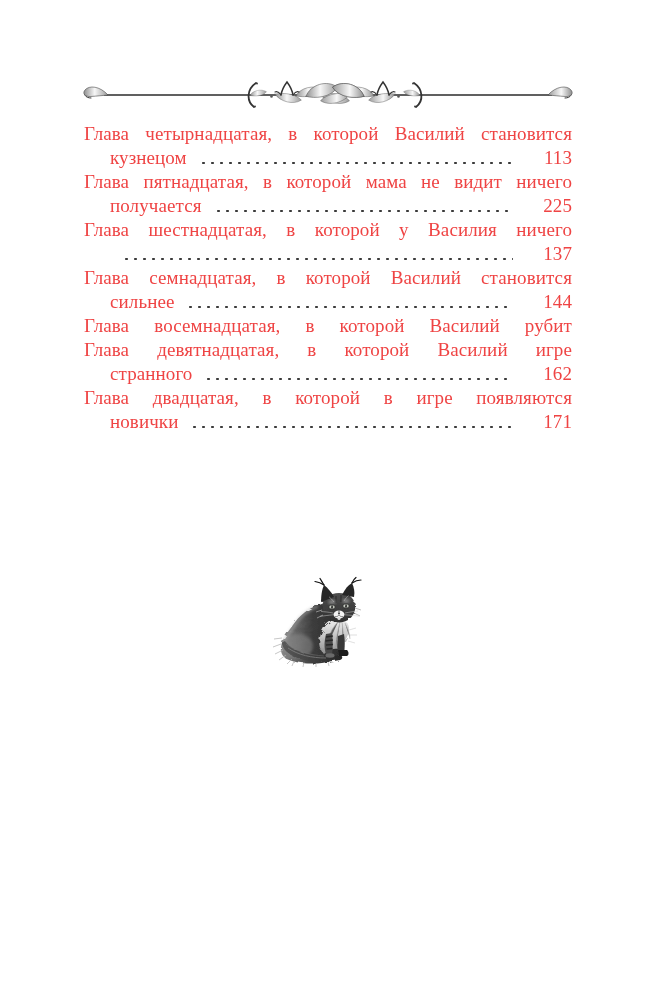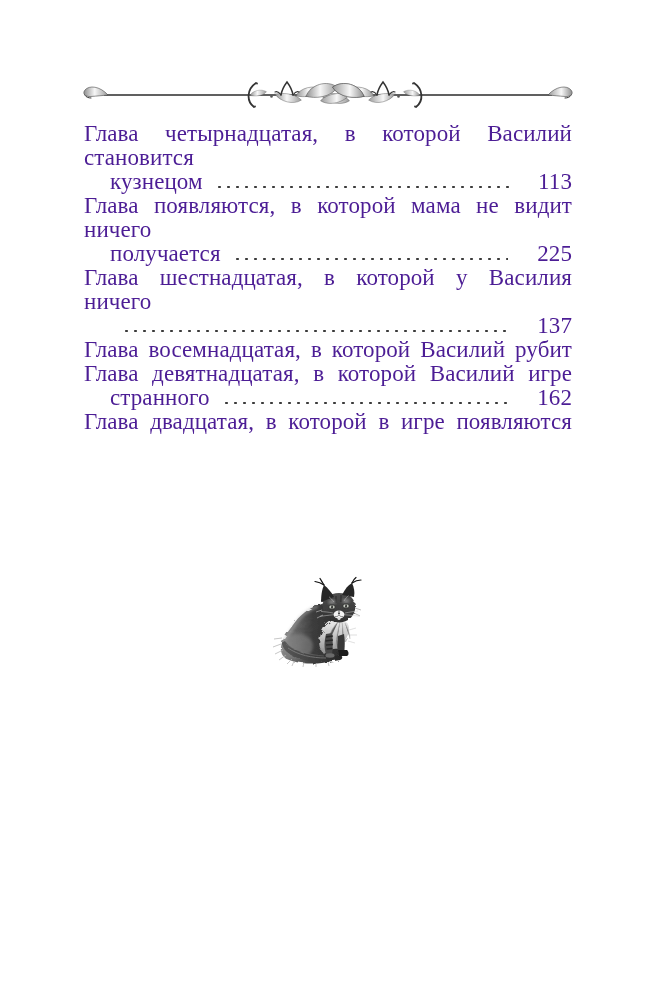--- a/index.html
+++ b/index.html
@@ -12,23 +12,23 @@
   }
   .ornament{
     position:absolute;
     left:82px;top:76px;
     width:492px;height:40px;
   }
   .toc{
     position:absolute;
     left:84px;top:122px;
     width:488px;
-    font-size:23px;
+    font-size:19px;
     line-height:24px;
-    color:#4c1d95;
+    color:#ef4444;
     letter-spacing:0.1px;
   }
   .toc-entry{margin:0;padding:0;}
   .toc-line1{
     text-align:justify;
     text-align-last:justify;
     -moz-text-align-last:justify;
     word-spacing:1px;
   }
   .toc-line2{
@@ -104,52 +104,65 @@
     <div class="toc-entry">
       <div class="toc-line1">Глава четырнадцатая, в которой Василий становится</div>
       <div class="toc-line2">
         <span class="toc-word">кузнецом</span>
         <span class="toc-leader"></span>
         <span class="toc-page">113</span>
       </div>
     </div>
 
     <div class="toc-entry">
-      <div class="toc-line1">Глава появляются, в которой мама не видит ничего</div>
+      <div class="toc-line1">Глава пятнадцатая, в которой мама не видит ничего</div>
       <div class="toc-line2">
         <span class="toc-word">получается</span>
         <span class="toc-leader"></span>
         <span class="toc-page">225</span>
       </div>
     </div>
 
     <div class="toc-entry">
       <div class="toc-line1">Глава шестнадцатая, в которой у Василия ничего</div>
       <div class="toc-line2">
         <span class="toc-leader"></span>
         <span class="toc-page">137</span>
       </div>
     </div>
 
+    <div class="toc-entry">
+      <div class="toc-line1">Глава семнадцатая, в которой Василий становится</div>
+      <div class="toc-line2">
+        <span class="toc-word">сильнее</span>
+        <span class="toc-leader"></span>
+        <span class="toc-page">144</span>
+      </div>
+    </div>
 
     <div class="toc-entry">
       <div class="toc-line1">Глава восемнадцатая, в которой Василий рубит</div>
     </div>
 
     <div class="toc-entry">
       <div class="toc-line1">Глава девятнадцатая, в которой Василий игре</div>
       <div class="toc-line2">
         <span class="toc-word">странного</span>
         <span class="toc-leader"></span>
         <span class="toc-page">162</span>
       </div>
     </div>
 
     <div class="toc-entry">
       <div class="toc-line1">Глава двадцатая, в которой в игре появляются</div>
+      <div class="toc-line2">
+        <span class="toc-word">новички</span>
+        <span class="toc-leader"></span>
+        <span class="toc-page">171</span>
+      </div>
     </div>
 
   </div>
 
   <svg class="cat" viewBox="0 0 150 125" aria-hidden="true">
     <defs>
       <linearGradient id="gBody" x1="0" y1="0" x2="1" y2="0">
         <stop offset="0" stop-color="#8a8a8a"></stop>
           <stop offset="0.5" stop-color="#3c3c3c"></stop>
           <stop offset="1" stop-color="#2b2b2b"></stop>

